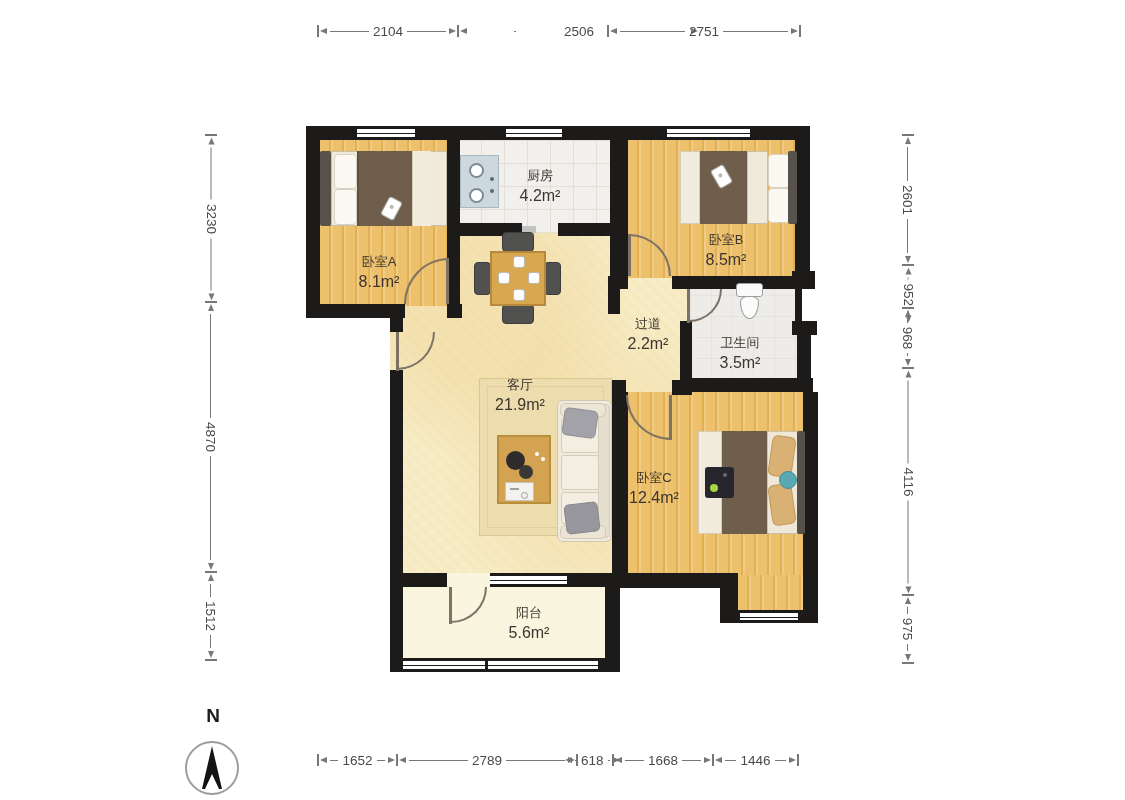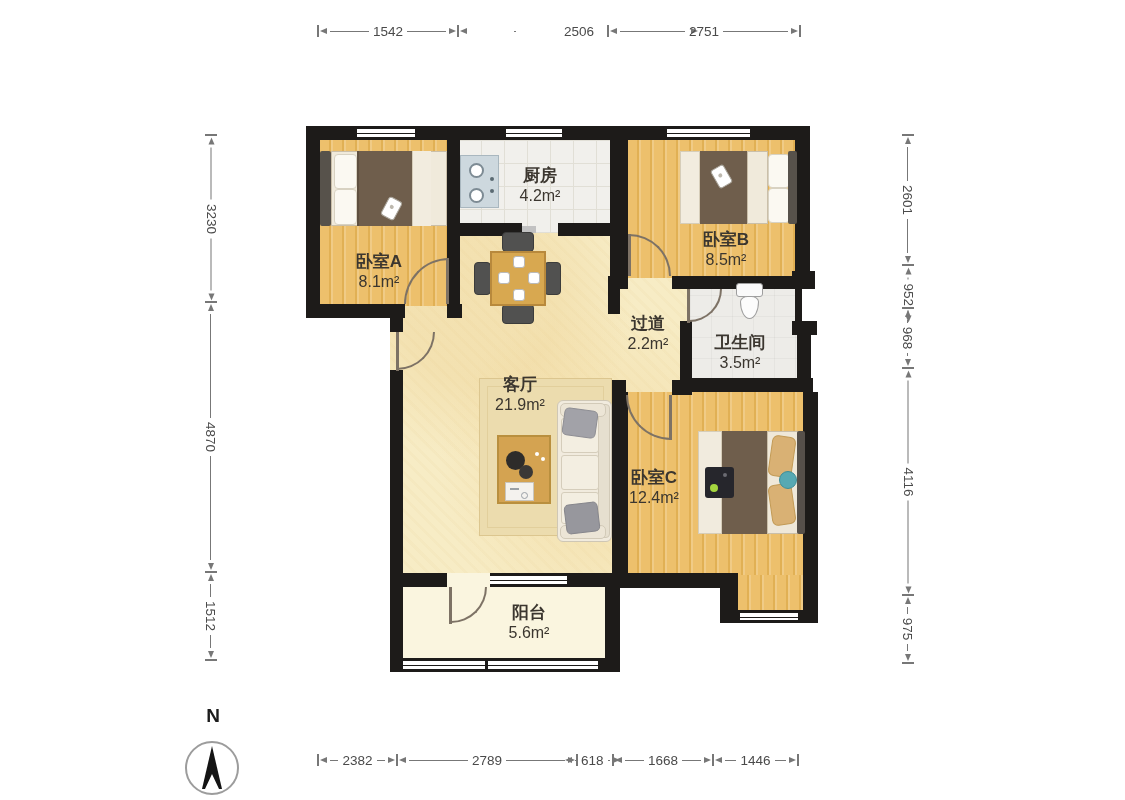--- a/index.html
+++ b/index.html
@@ -24,21 +24,21 @@
     repeating-linear-gradient(0deg,rgba(0,0,0,.035) 0 1px,transparent 1px 21px),
     repeating-linear-gradient(90deg,rgba(0,0,0,.035) 0 1px,transparent 1px 21px)}
   .balc-floor{background:#faf5df}
   .arc{position:absolute;box-sizing:border-box;border-color:#7d7265;border-style:solid;border-width:0;background:transparent}
   .arc-br{border-width:0 2px 2px 0;border-radius:0 0 100% 0}
   .arc-tl{border-width:2px 0 0 2px;border-radius:100% 0 0 0}
   .arc-tr{border-width:2px 2px 0 0;border-radius:0 100% 0 0}
   .arc-bl{border-width:0 0 2px 2px;border-radius:0 0 0 100%}
   .leaf{position:absolute;background:#7d7265}
   .room-label{position:absolute;transform:translate(-50%,-50%);text-align:center;color:#3b362f;white-space:nowrap}
-  .room-label .rname{display:block;font-size:17px;font-weight:700;line-height:20px}
+  .room-label .rname{display:block;font-size:13px;font-weight:400;line-height:20px}
   .room-label .rarea{display:block;font-size:16px;font-weight:500;line-height:19px}
   .dim{position:absolute;display:flex;align-items:center;gap:3px;font-size:13.5px;color:#4a4a4a;overflow:visible}
   .dline{flex:1;height:1px;background:#777;min-width:2px}
   .ah-l{width:0;height:0;border-top:3.5px solid transparent;border-bottom:3.5px solid transparent;border-right:7px solid #777;flex:0 0 auto}
   .ah-r{width:0;height:0;border-top:3.5px solid transparent;border-bottom:3.5px solid transparent;border-left:7px solid #777;flex:0 0 auto}
   .dlabel{white-space:nowrap;padding:0 1px;flex:0 0 auto}
   .tick-h{position:absolute;width:1.5px;height:12px;background:#777}
   .tick-v{position:absolute;width:12px;height:1.5px;background:#777}
   .pillow{position:absolute;background:#fbf9f2;border:1px solid #d8d2c2;border-radius:4px}
   .phone{position:absolute;width:13px;height:19px;background:#fff;border:1px solid #a9a49a;border-radius:3px}
@@ -251,21 +251,21 @@
   </div>
 
   <div id="dims">
       <div class="tick-h" style="left: 317px; top: 25px;"></div>
       <div class="tick-h" style="left: 457px; top: 25px;"></div>
       <div class="tick-h" style="left: 607px; top: 25px;"></div>
       <div class="tick-h" style="left: 799px; top: 25px;"></div>
       <div class="dim" style="left: 320px; top: 23px; width: 136px; height: 16px;">
         <div class="ah-l"></div>
         <div class="dline"></div>
-        <span class="dlabel">1542</span>
+        <span class="dlabel">2104</span>
         <div class="dline"></div>
         <div class="ah-r"></div>
       </div>
       <div class="dim" style="left: 460px; top: 23px; width: 146px; height: 16px; gap: 47px;">
         <div class="ah-l"></div>
         <div class="dline"></div>
         <span class="dlabel">2506</span>
         <div class="dline"></div>
         <div class="ah-r"></div>
       </div>
@@ -278,21 +278,21 @@
       </div>
       <div class="tick-h" style="left: 317px; top: 754px;"></div>
       <div class="tick-h" style="left: 396px; top: 754px;"></div>
       <div class="tick-h" style="left: 576px; top: 754px;"></div>
       <div class="tick-h" style="left: 612px; top: 754px;"></div>
       <div class="tick-h" style="left: 712px; top: 754px;"></div>
       <div class="tick-h" style="left: 797px; top: 754px;"></div>
       <div class="dim" style="left: 320px; top: 752px; width: 75px; height: 16px;">
         <div class="ah-l"></div>
         <div class="dline"></div>
-        <span class="dlabel">2382</span>
+        <span class="dlabel">1652</span>
         <div class="dline"></div>
         <div class="ah-r"></div>
       </div>
       <div class="dim" style="left: 399px; top: 752px; width: 176px; height: 16px;">
         <div class="ah-l"></div>
         <div class="dline"></div>
         <span class="dlabel">2789</span>
         <div class="dline"></div>
         <div class="ah-r"></div>
       </div>

